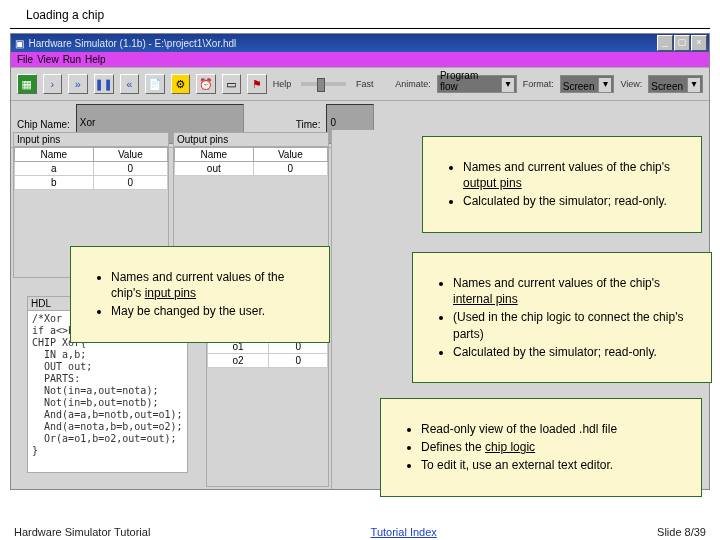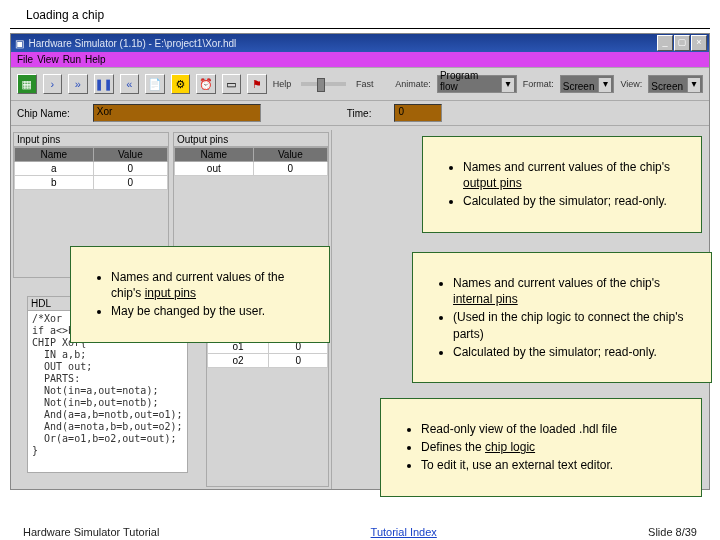--- a/index.html
+++ b/index.html
@@ -19,43 +19,43 @@
         background:#d4d4d4;display:flex;align-items:center;justify-content:center;font-size:11px}
   .tbtn.green{background:#2a8f2a;color:#fff}
   .tbtn.yellow{background:#ffd400}
   .tbtn.blue{color:#2b4fbf}
   .tbtn.red{color:#b00}
   .slider{width:46px;height:4px;background:#bbb;position:relative;margin:0 4px}
   .slider::after{content:"";position:absolute;left:16px;top:-4px;width:6px;height:12px;background:#888;border:1px solid #555}
   .tlabel{font-size:9px;color:#333}
   .combo{display:inline-flex;align-items:flex-end;background:#737373;border:1px solid #888;height:16px;font-size:10px;padding:0 2px}
   .combo .arrow{width:12px;height:14px;background:#d4d4d4;border-left:1px solid #888;margin-left:4px;text-align:center;line-height:12px}
-  .row2{display:flex;align-items:center;gap:23px;padding:3px 6px;border-bottom:1px solid #aaa;font-size:10px}
-  .field{background:#a16207;border:1px inset #888;padding:1px 3px;min-width:20px;height:14px;display:inline-block}
+  .row2{display:flex;align-items:center;gap:6px;padding:3px 6px;border-bottom:1px solid #aaa;font-size:10px}
+  .field{background:#a3a3a3;border:1px inset #888;padding:12px 3px;min-width:20px;height:14px;display:inline-block}
   .panes{display:flex;position:absolute;top:96px;bottom:0;left:0;right:0}
   .leftcol{width:320px;border-right:1px solid #aaa;display:flex;flex-direction:column}
   .pinpanes{display:flex;height:150px}
   .pinpane{flex:1;border:1px solid #aaa;margin:2px}
   .pinhdr{background:#d4d4d4;font-size:10px;padding:1px 3px;border-bottom:1px solid #aaa}
   .tbl{width:100%;border-collapse:collapse;font-size:10px}
-  .tbl th{background:#737373;border:1px solid #aaa;padding:1px 3px;font-weight:400;text-align:center}
+  .tbl th{background:#ffffff;border:1px solid #aaa;padding:1px 3px;font-weight:400;text-align:center}
   .tbl td{border:1px solid #ccc;padding:1px 3px;text-align:center;background:#fff}
   .lowerpanes{display:flex;flex:1}
   .hdlpane{flex:1;border:1px solid #aaa;margin:16px;display:flex;flex-direction:column}
   .hdlcode{flex:1;background:#fff;font-family:monospace;font-size:10px;padding:2px 4px;white-space:pre;overflow:hidden;line-height:1.2;color:#333}
   .internalpane{width:140px;border:1px solid #aaa;margin:2px}
   .rightcol{flex:1;background:#d4d4d4}
   
   .callout{position:absolute;background:#fdf7d0;border:1px solid #2b6b2b;padding:6px 10px;font-size:12px;line-height:1.35}
   .callout ul{margin:16px;padding-left:14px}
   .callout li{margin-bottom:2px}
   .underline{text-decoration:underline}
   
   .footer{position:absolute;left:0;right:0;bottom:2px;display:flex;justify-content:space-between;
-          align-items:center;font-size:11px;padding:0 23px;color:#222}
+          align-items:center;font-size:11px;padding:0 14px;color:#222}
   .footer .center{color:#1a43c9;text-decoration:underline}
 </style>
 </head>
 <body>
 
 <div class="slide-title">Loading a chip</div>
 <div class="hr"></div>
 
 <div class="app">
   <div class="titlebar">

